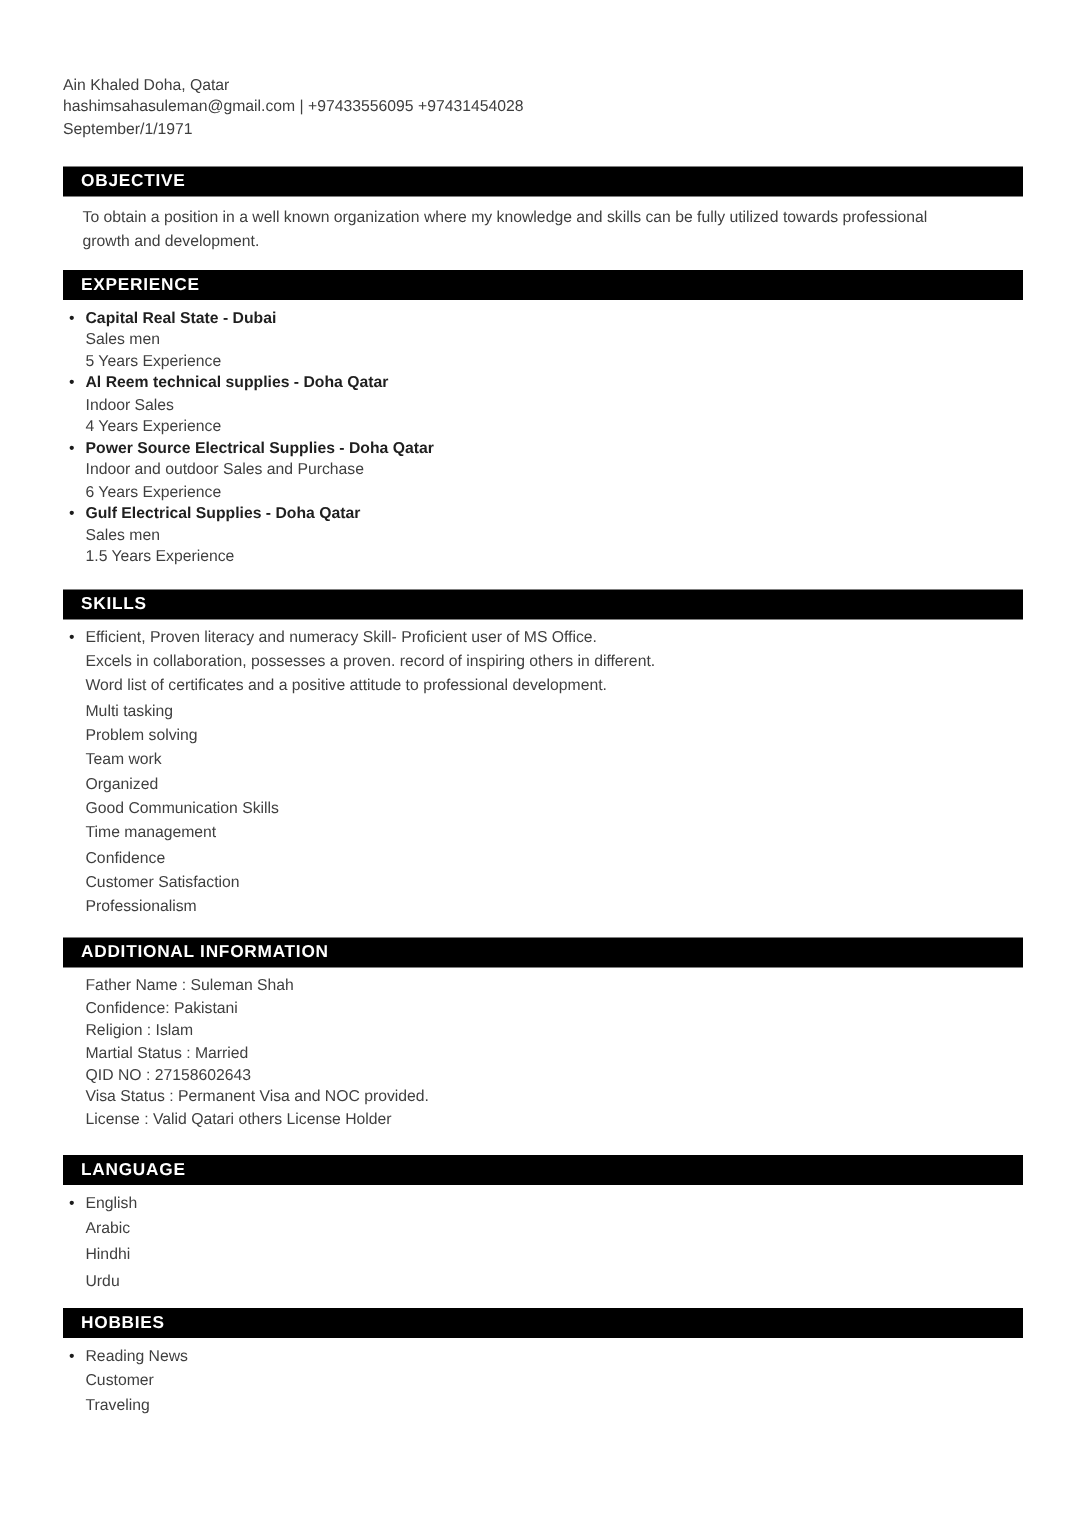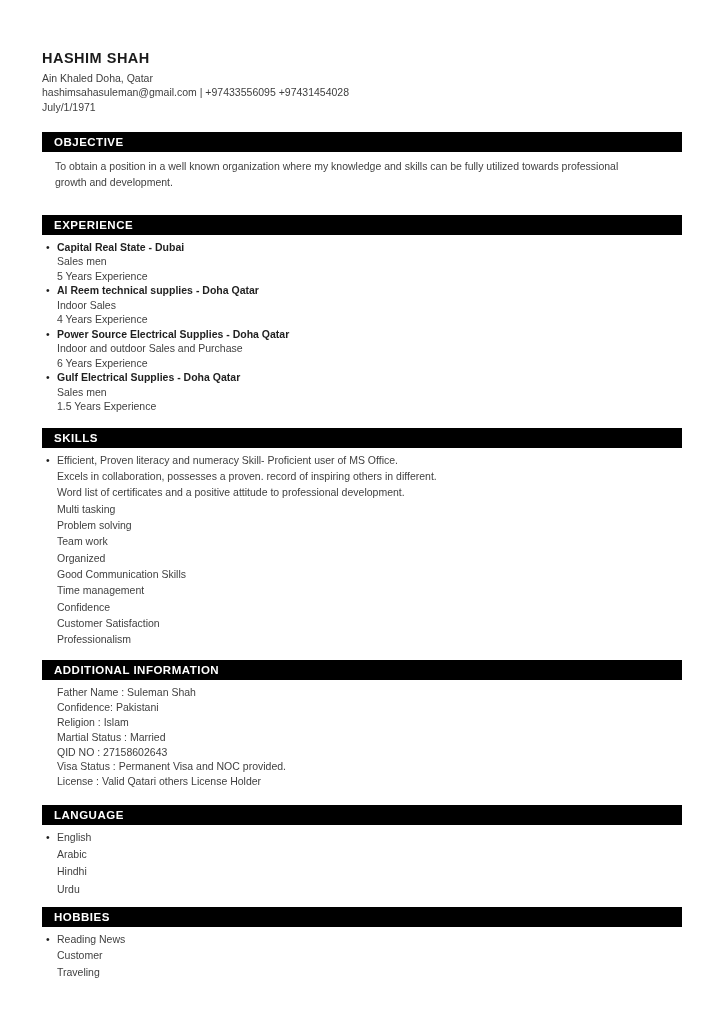--- a/index.html
+++ b/index.html
@@ -14,21 +14,21 @@
   
   .name{font-size:14.5px;font-weight:700;color:#1b1b1b;letter-spacing:.5px;line-height:16px;margin:0 0 5px 0;}
   .meta-line{font-size:10.5px;line-height:14.3px;color:#3e3e3e;}
 
   
   .bar{
     background:#000000;color:#ffffff;font-weight:700;font-size:11.5px;
     letter-spacing:.5px;height:20px;line-height:20px;padding-left:12px;
   }
   .sec-objective .bar{margin-top:18px;}
-  .sec-experience .bar{margin-top:24px;}
+  .sec-experience .bar{margin-top:10px;}
   .sec-skills .bar{margin-top:14px;}
   .sec-additional .bar{margin-top:13px;}
   .sec-language .bar{margin-top:16px;}
   .sec-hobbies .bar{margin-top:9px;}
 
   .objective-text{margin:6px 0 0 13px;width:578px;font-size:10.5px;line-height:16.5px;}
 
   
   .li-row{display:flex;align-items:flex-start;padding-left:4px;font-size:10.5px;}
   .bullet{width:11px;flex:0 0 11px;color:#1b1b1b;}
@@ -56,24 +56,23 @@
   .hobby-list{margin-top:4px;}
   .hobby-list .li-row{line-height:16.4px;}
 </style>
 </head>
 <body>
 
 <div class="page">
   <div class="content">
 
     <div>
-      <div class="name">HASHIM SHAH</div>
       <div class="meta-line">Ain Khaled Doha, Qatar</div>
       <div class="meta-line">hashimsahasuleman@gmail.com | +97433556095 +97431454028</div>
-      <div class="meta-line">July/1/1971</div>
+      <div class="meta-line">September/1/1971</div>
     </div>
 
     <div class="sec-objective">
       <div class="bar">OBJECTIVE</div>
       <div class="objective-text">To obtain a position in a well known organization where my knowledge and skills can be fully utilized towards professional growth and development.</div>
     </div>
 
     <div class="sec-experience">
       <div class="bar">EXPERIENCE</div>
       <div class="exp-list">

